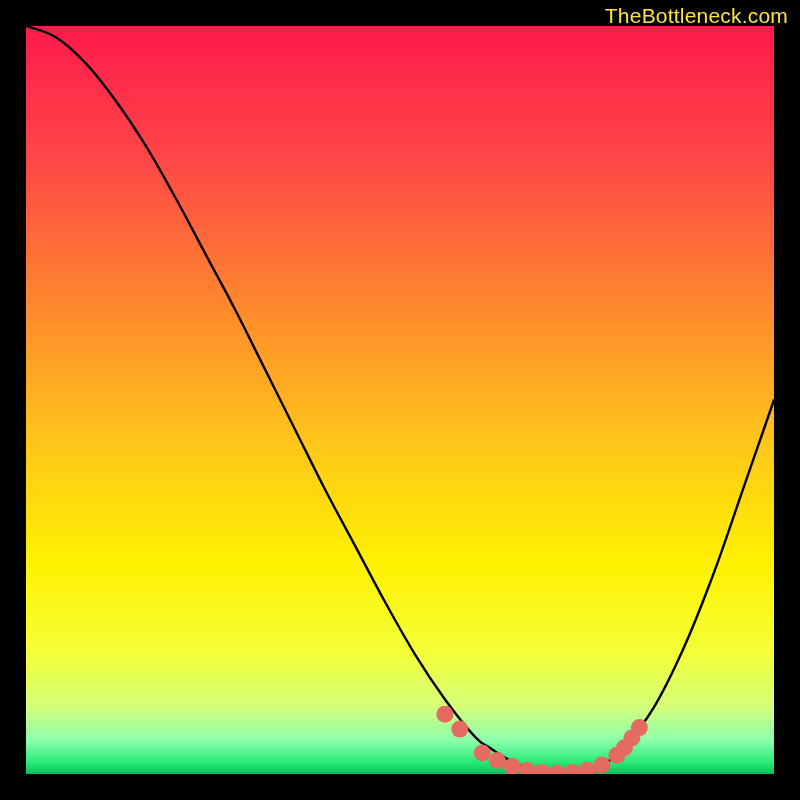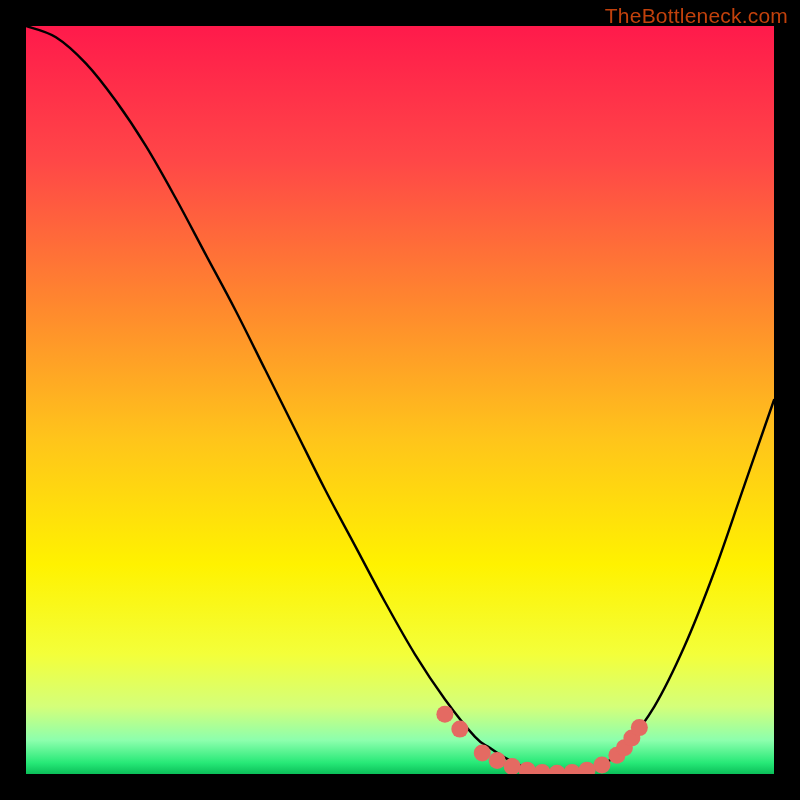--- a/index.html
+++ b/index.html
@@ -23,21 +23,21 @@
     position: absolute;
     left: 0;
     top: 0;
     width: 748px;
     height: 748px;
   }
   .watermark {
     position: absolute;
     top: 4px;
     right: 12px;
-    color: #c2410c;
+    color: #fde047;
     font-size: 21px;
     font-weight: 500;
     letter-spacing: 0.2px;
     z-index: 10;
   }
   svg { display: block; }
 </style>
 </head>
 <body>
 

